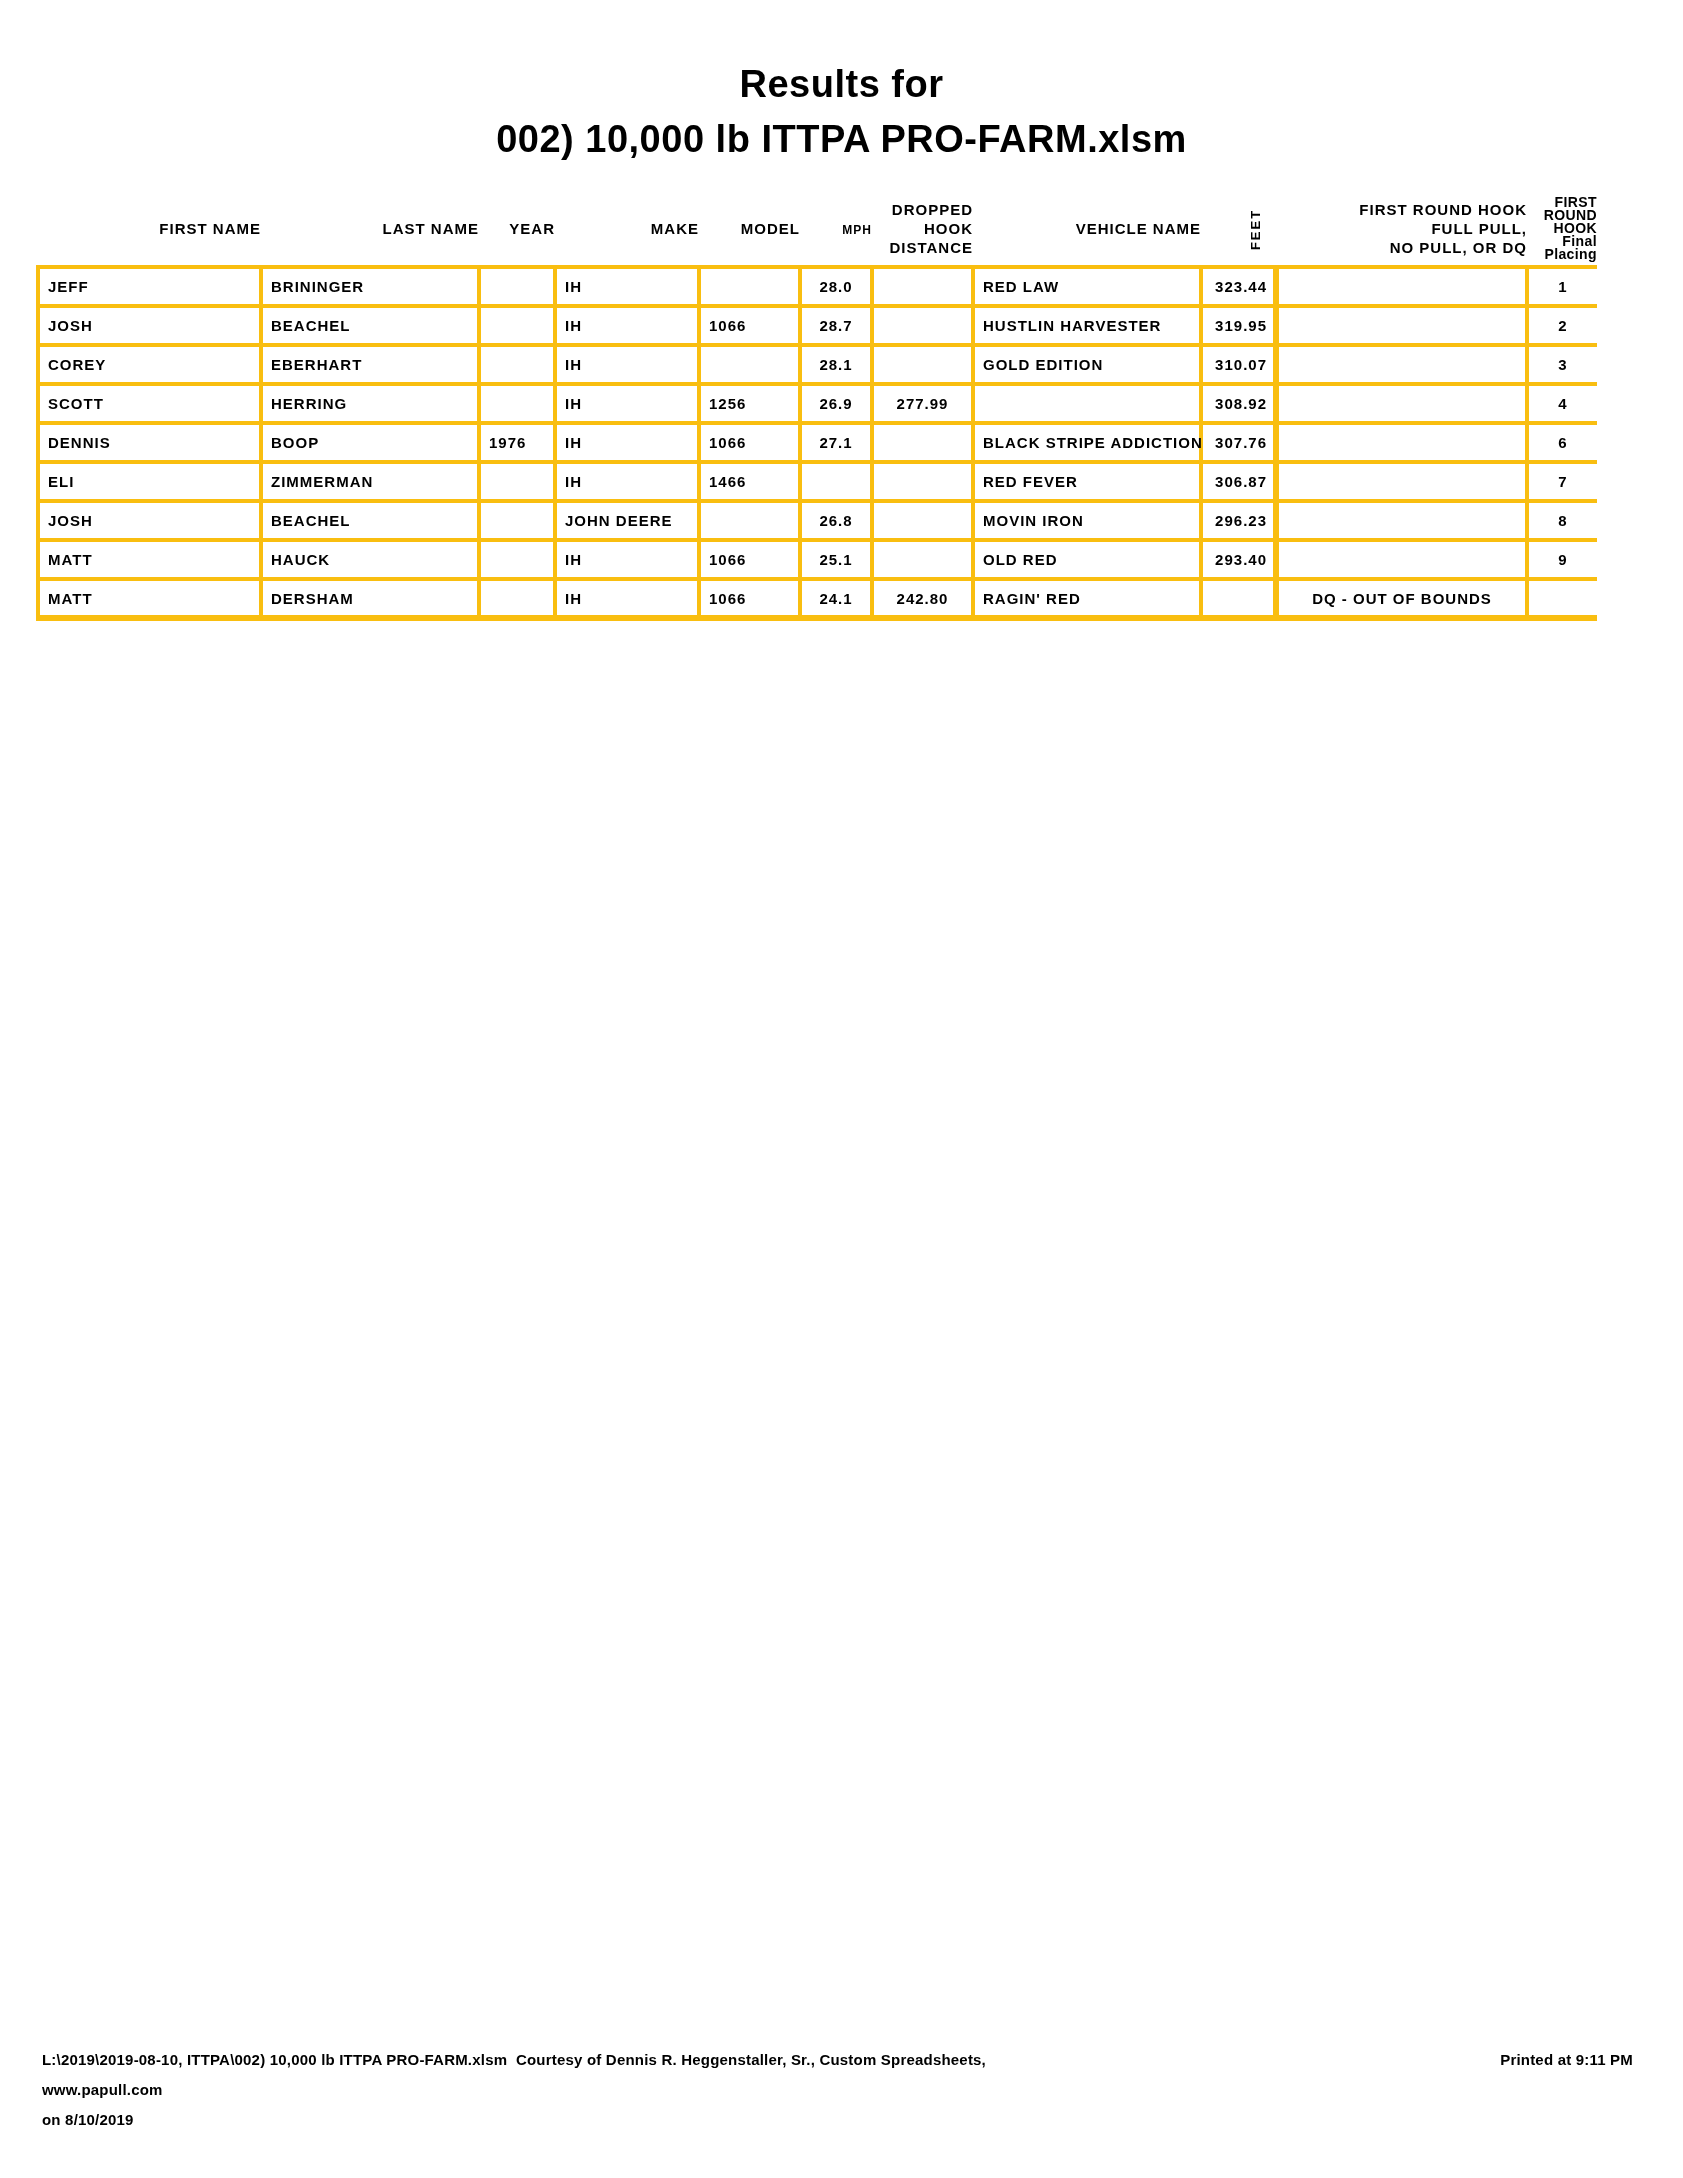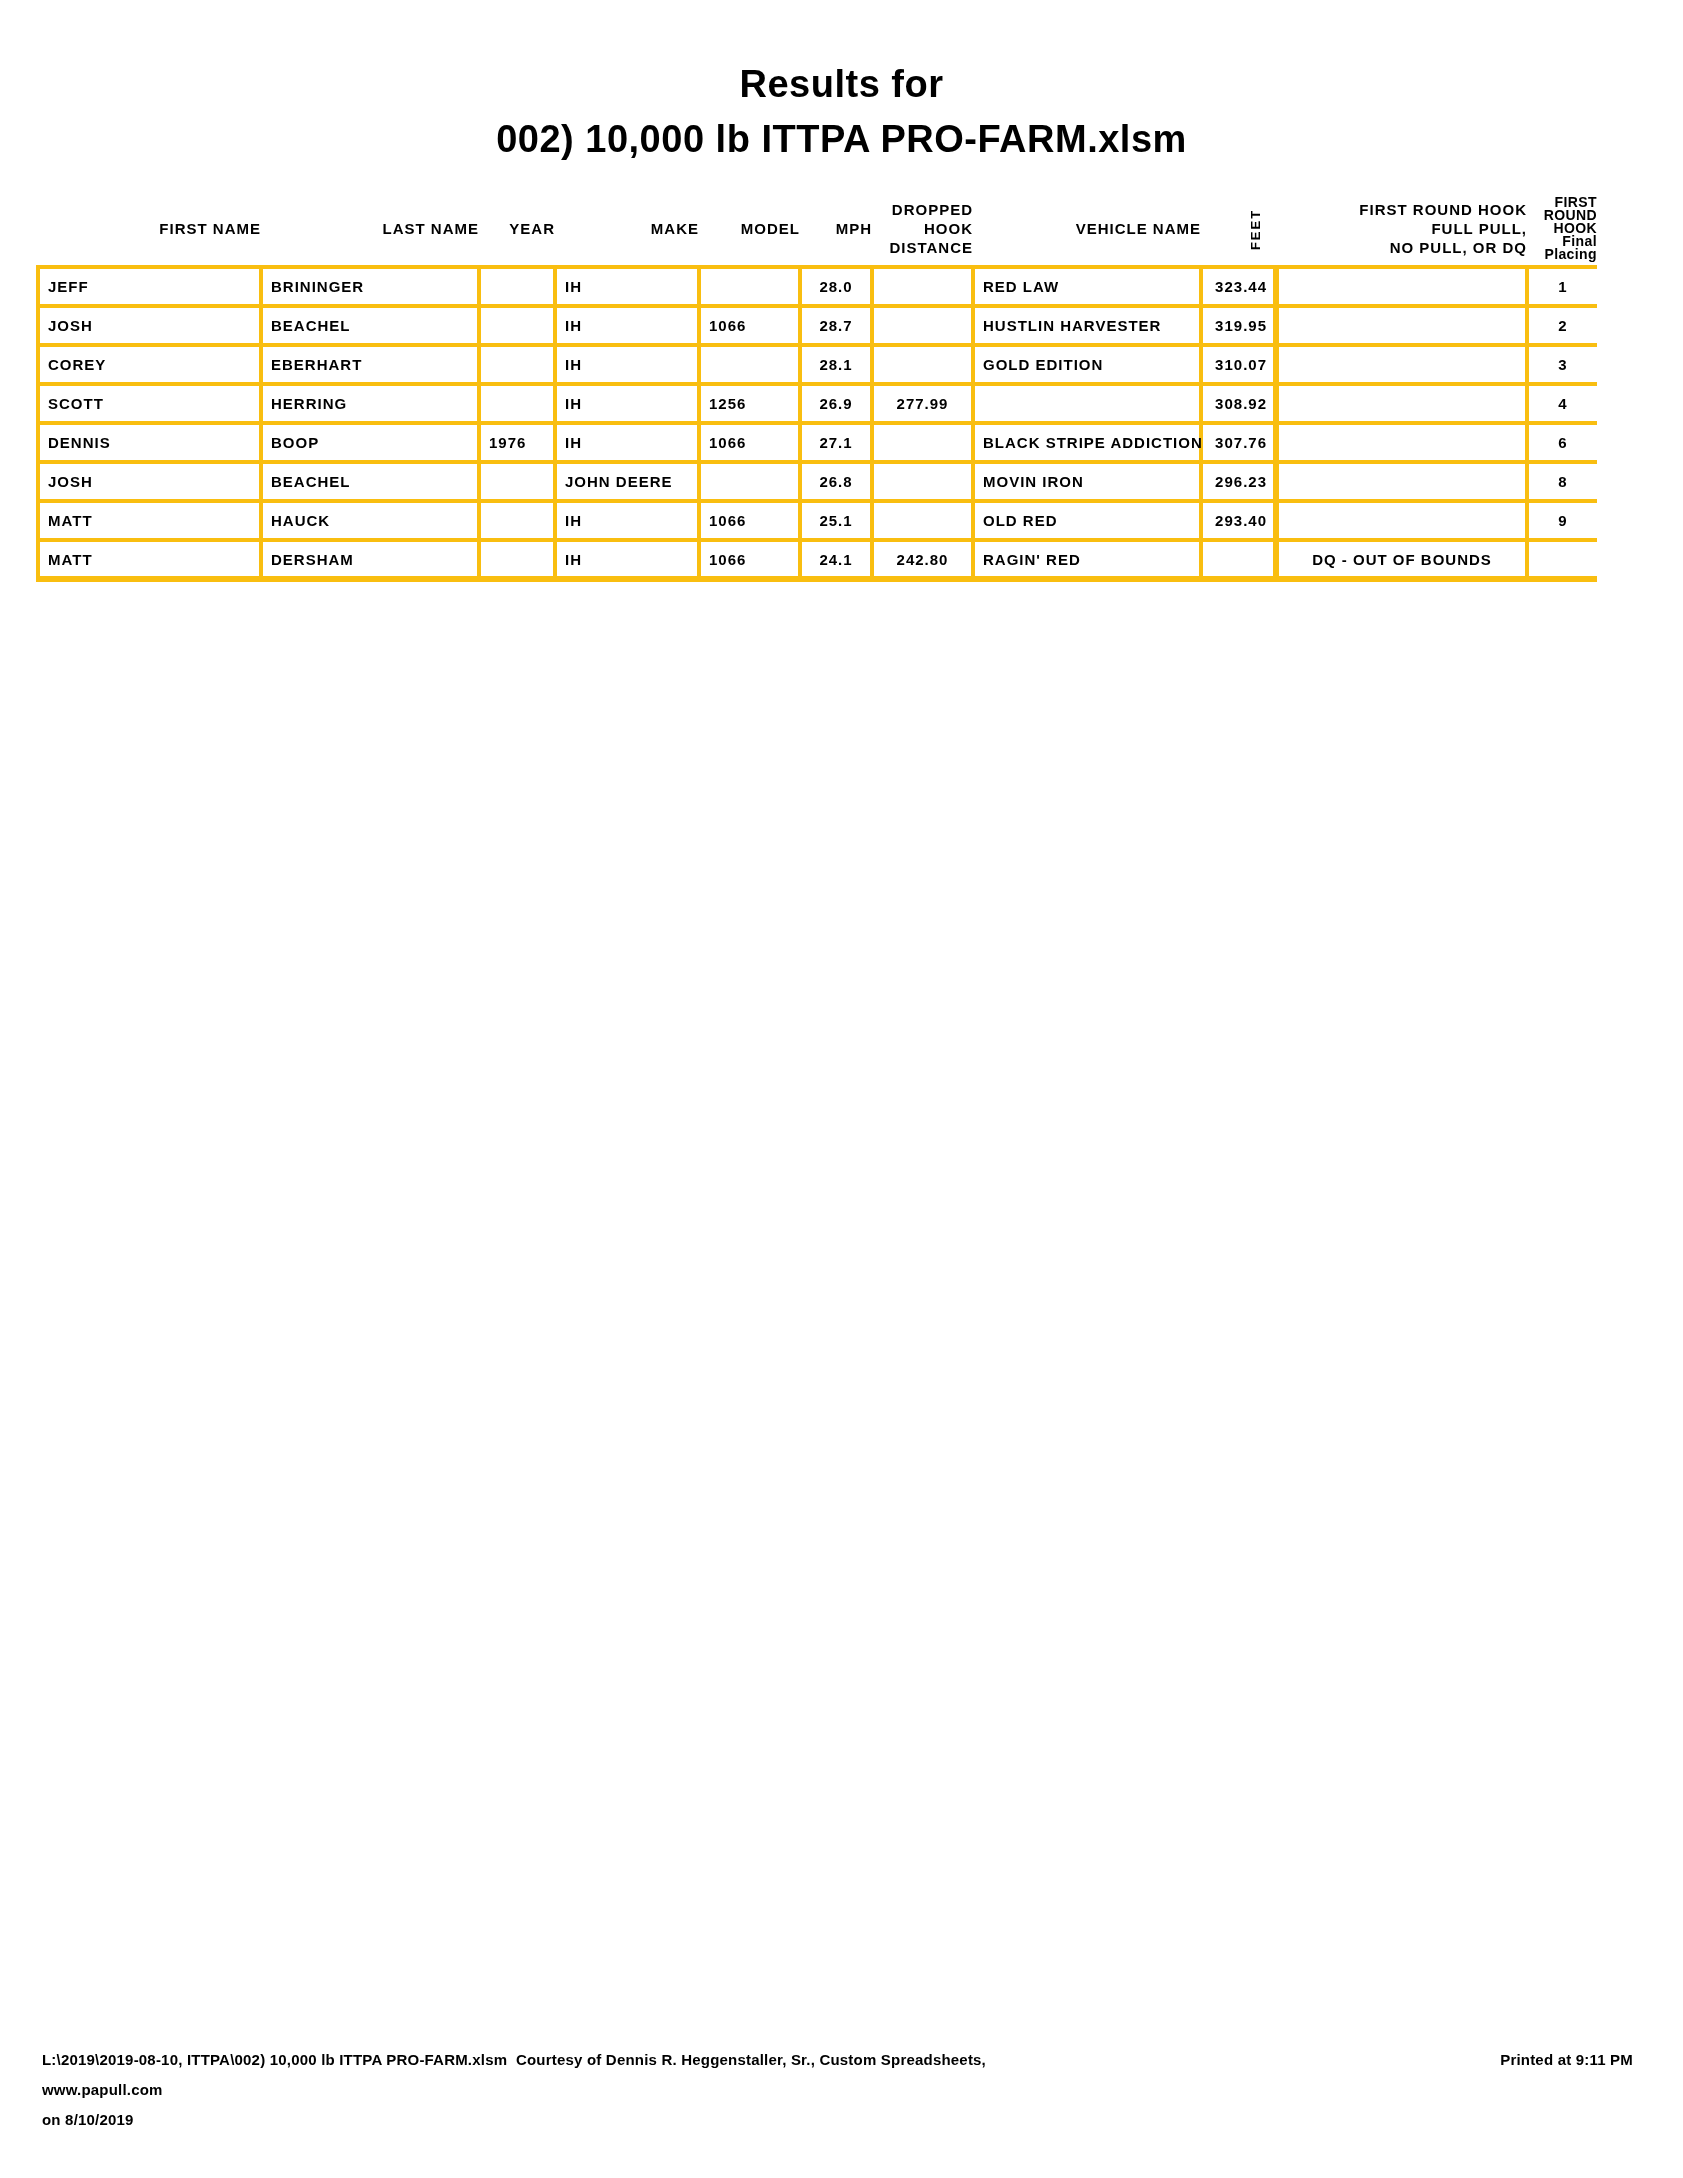--- a/index.html
+++ b/index.html
@@ -57,21 +57,21 @@
   tbody td:nth-child(1), tbody td:nth-child(2), tbody td:nth-child(3),
   tbody td:nth-child(4), tbody td:nth-child(5), tbody td:nth-child(8) {
     text-align: left; padding-left: 8px;
   }
   tbody td:nth-child(6), tbody td:nth-child(7),
   tbody td:nth-child(10), tbody td:nth-child(11) { text-align: center; }
   tbody td:nth-child(9) { text-align: right; padding-right: 6px; }
 
   .hdr-lines span { display: block; line-height: 19px; }
   .hdr-small span { display: block; font-size: 14px; line-height: 13px; letter-spacing: 0.4px; }
-  .mph-hdr { font-size: 15px; }
+  .mph-hdr { font-size: 12px; }
   .rot {
     display: inline-block;
     transform: rotate(-90deg);
     font-size: 13px;
     letter-spacing: 2px;
     white-space: nowrap;
   }
 
   .footer {
     position: absolute;
@@ -194,20 +194,33 @@
           <td>IH</td>
           <td>1066</td>
           <td>27.1</td>
           <td></td>
           <td>BLACK STRIPE ADDICTION</td>
           <td>307.76</td>
           <td></td>
           <td>6</td>
       </tr>
       <tr>
+        <td>ELI</td>
+          <td>ZIMMERMAN</td>
+          <td></td>
+          <td>IH</td>
+          <td>1466</td>
+          <td></td>
+          <td></td>
+          <td>RED FEVER</td>
+          <td>306.87</td>
+          <td></td>
+          <td>7</td>
+      </tr>
+      <tr>
         <td>JOSH</td>
           <td>BEACHEL</td>
           <td></td>
           <td>JOHN DEERE</td>
           <td></td>
           <td>26.8</td>
           <td></td>
           <td>MOVIN IRON</td>
           <td>296.23</td>
           <td></td>

